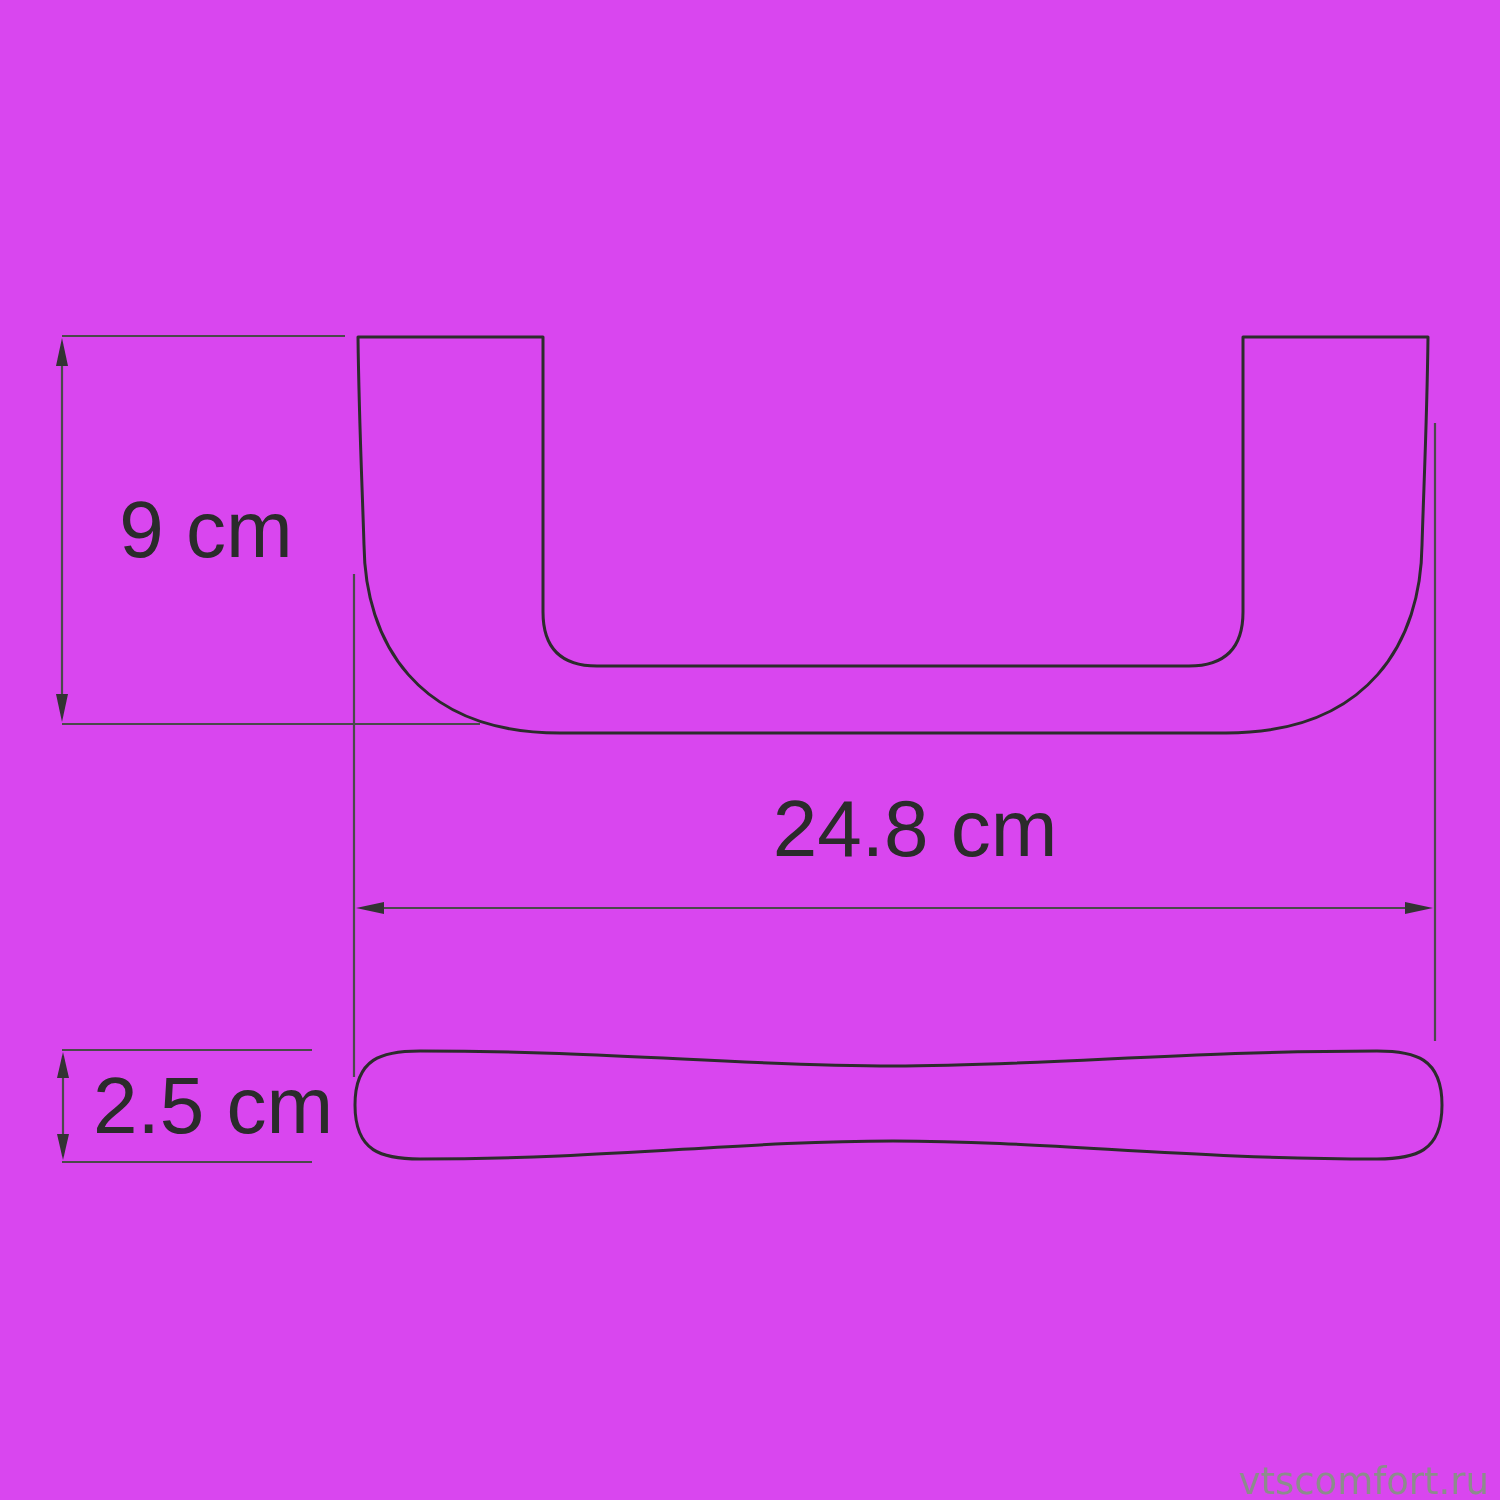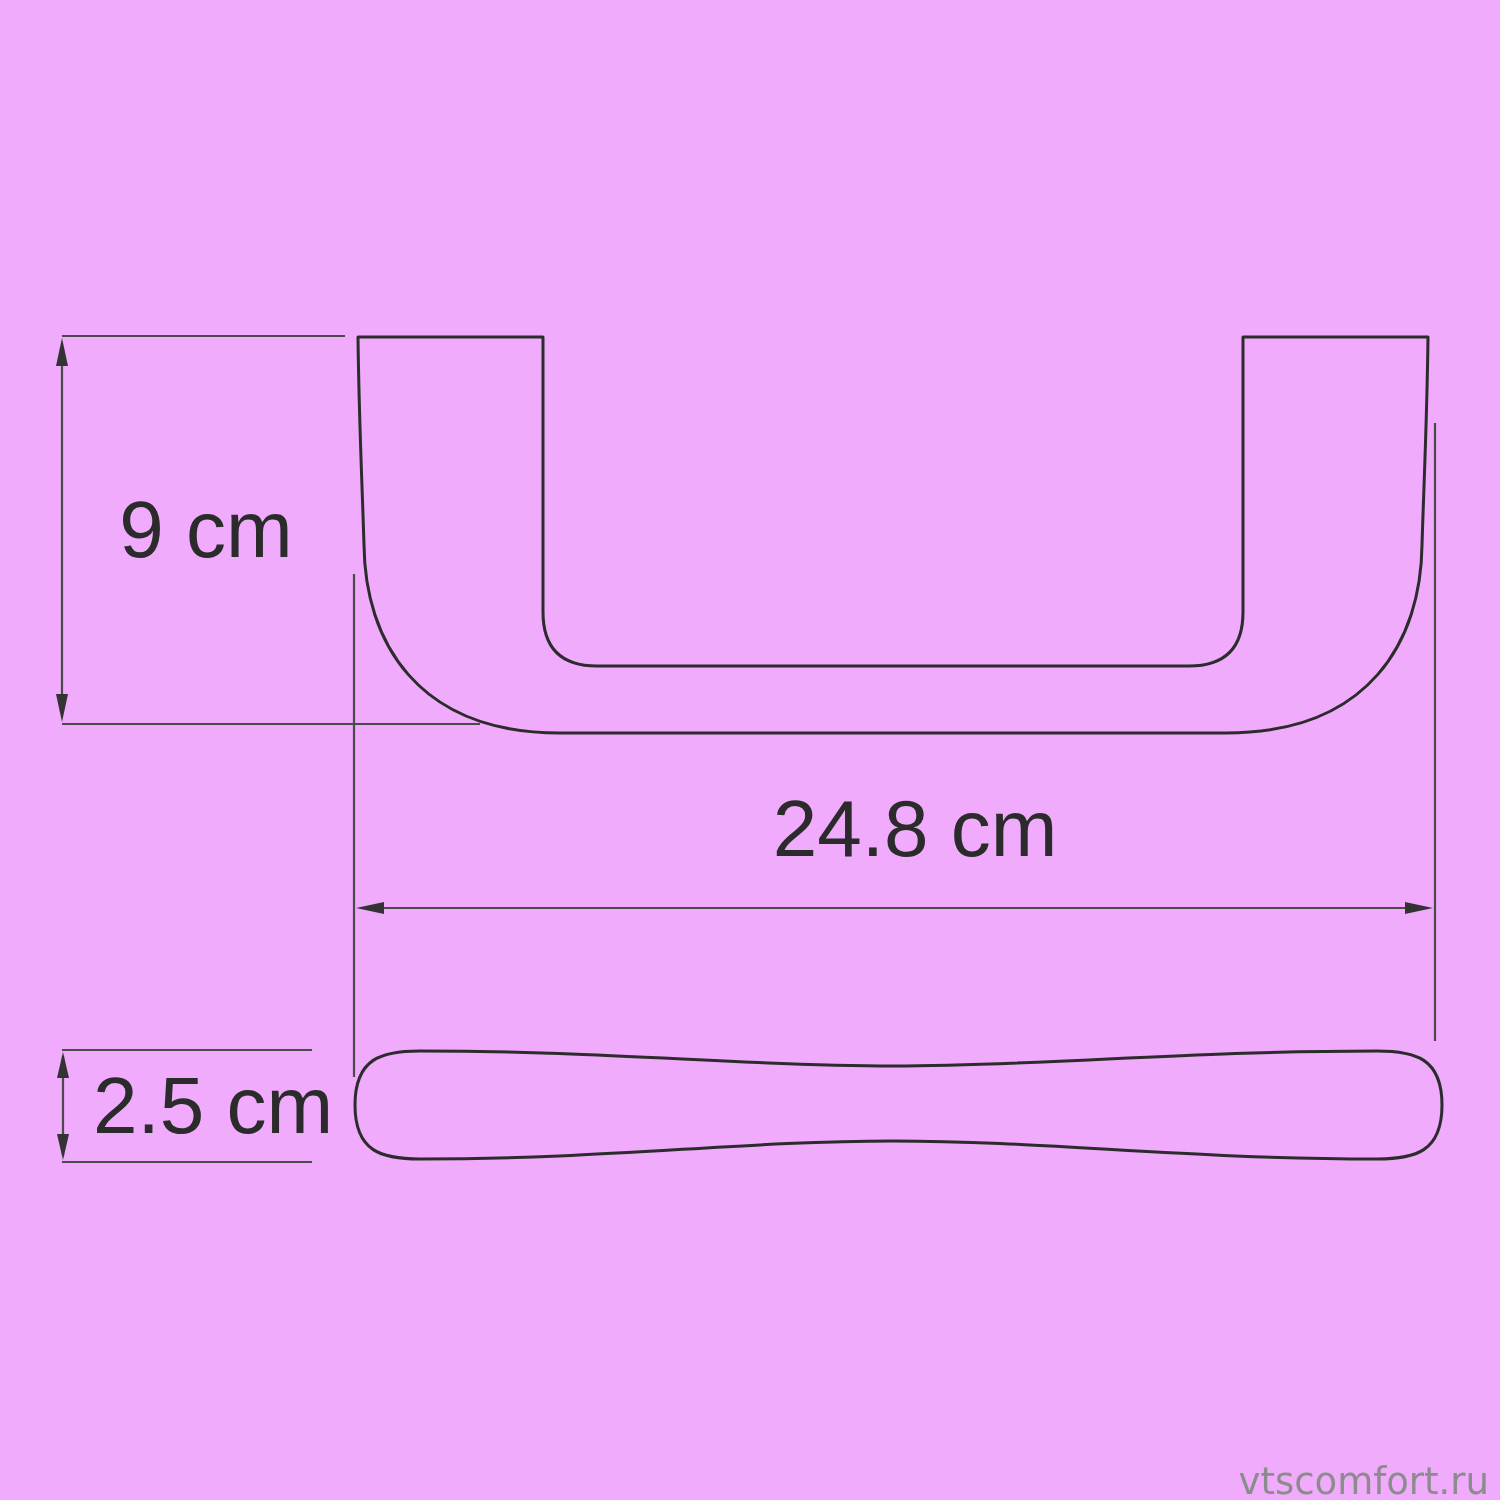--- a/index.html
+++ b/index.html
@@ -4,21 +4,21 @@
 <style>
   html, body {
     margin: 0;
     padding: 0;
     background: #ffffff;
   }
   .canvas {
     position: relative;
     width: 1500px;
     height: 1500px;
-    background: #f0abfc;
+    background: #d946ef;
     overflow: hidden;
     font-family: "Liberation Sans", sans-serif;
   }
   svg { display: block; }
 
   .outline-path {
     fill: none;
     stroke-width: 3;
     stroke-linejoin: round;
     stroke-linecap: round;

